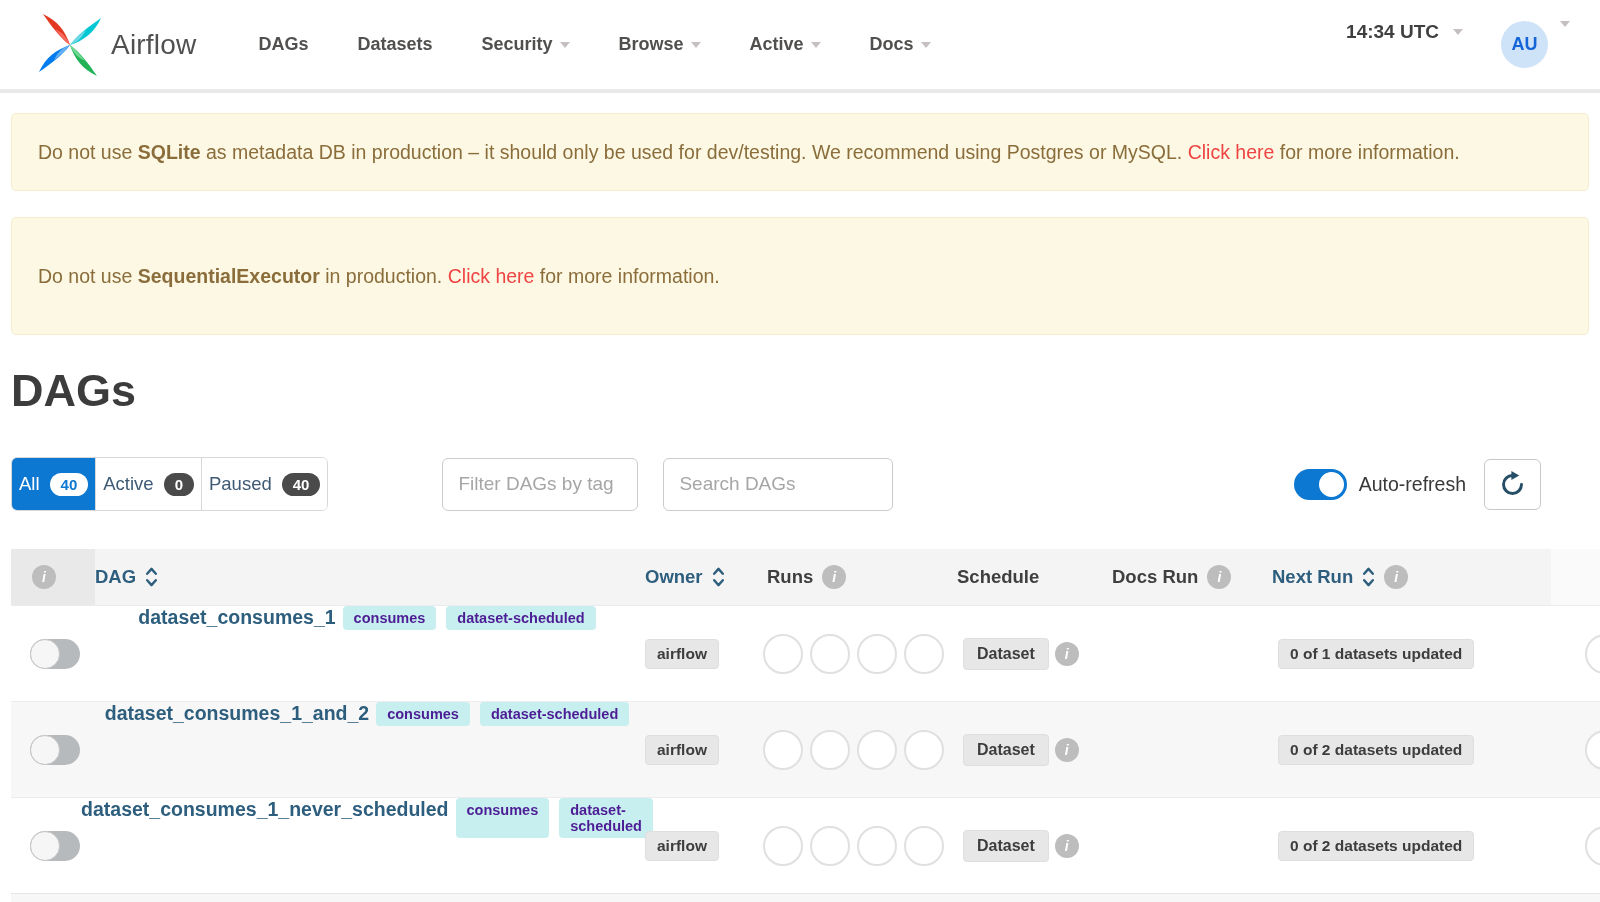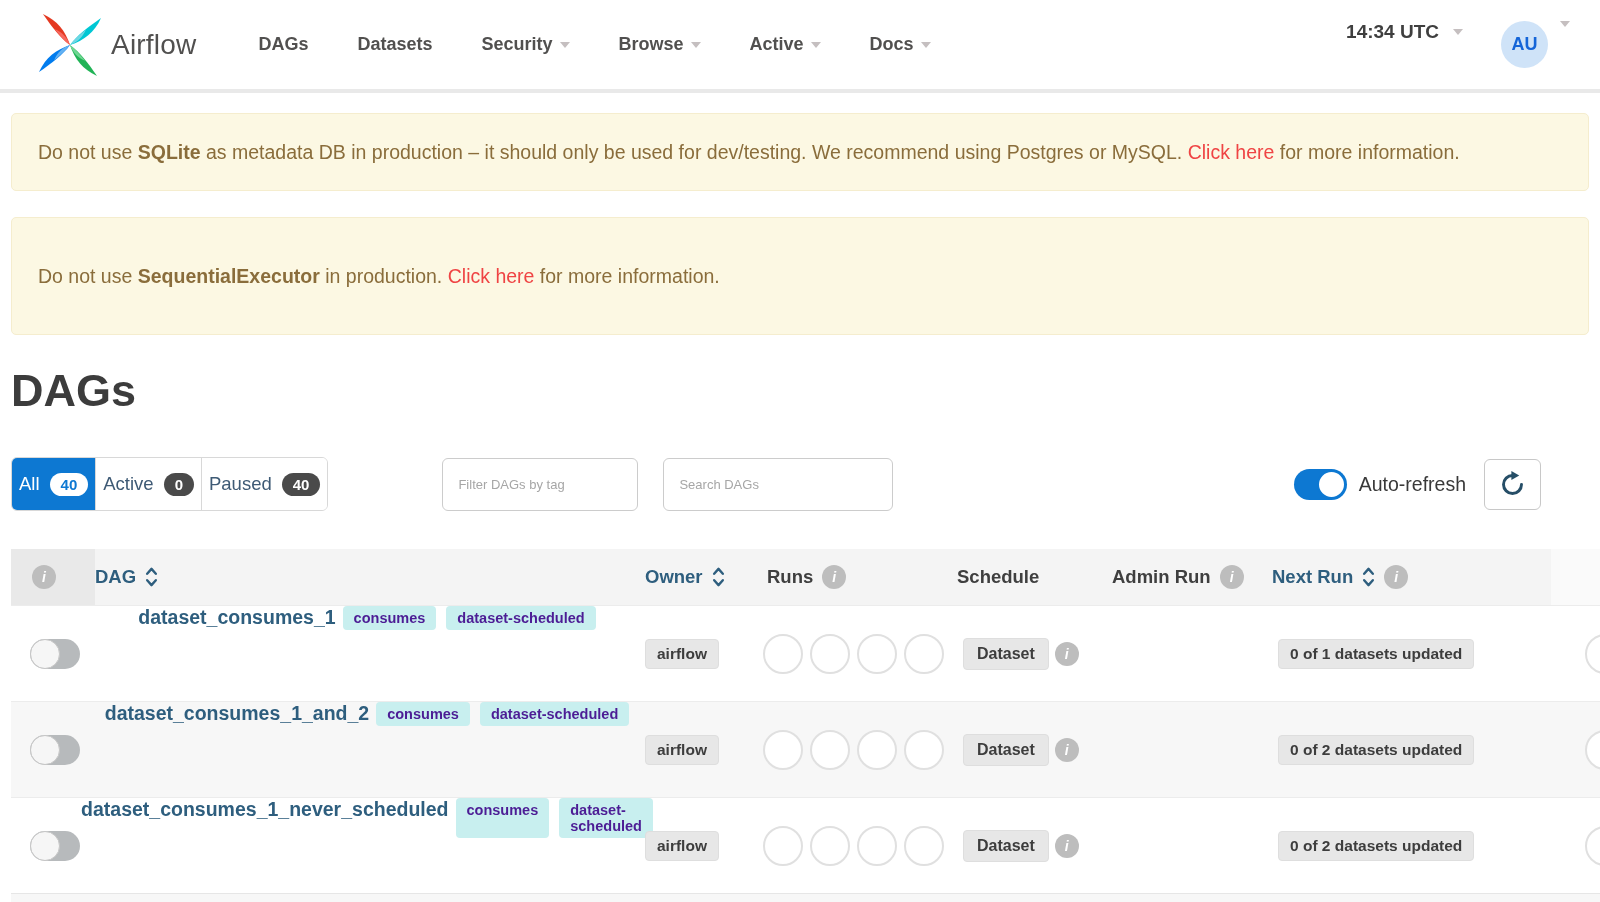--- a/index.html
+++ b/index.html
@@ -35,21 +35,21 @@
   
   .filter-row { margin:40px 59px 0 11px; display:flex; align-items:center; }
   .tab-group { display:inline-flex; border:1px solid #d8d8d8; border-radius:6px; overflow:hidden; background:#fff; }
   .tab { display:flex; align-items:center; gap:10px; height:52px; padding:0 7px; font-size:18.5px;
     background:#fff; color:#3e5a75; border:none; border-left:1px solid #d8d8d8; cursor:pointer;
     font-family:inherit; font-weight:400; }
   .tab:first-child { border-left:none; }
   .tab.active { background:#0d78d2; color:#fff; }
   .count { font-size:15px; font-weight:700; padding:3px 11px; border-radius:12px; background:#4a4a4a; color:#fff; }
   .tab.active .count { background:#fff; color:#0d78d2; }
-  .text-input { height:53px; border:1px solid #ccc; border-radius:6px; padding:0 15px; font-size:13px;
+  .text-input { height:53px; border:1px solid #ccc; border-radius:6px; padding:0 15px; font-size:19px;
     font-family:inherit; color:#4c1d95; outline:none; }
   .text-input::placeholder { color:#a6a6a6; }
   .tag-filter { width:196px; margin-left:114px; }
   .search { width:230px; margin-left:25px; }
   .autorefresh { margin-left:auto; display:flex; align-items:center; gap:12px; }
   .switch { width:53px; height:31px; border-radius:16px; background:#0d78d2; position:relative; cursor:pointer; }
   .switch .knob { position:absolute; right:1px; top:1px; width:29px; height:29px; border-radius:50%;
     background:#fff; border:2px solid #0d78d2; }
   .autorefresh-label { font-size:19.5px; color:#393939; }
   .refresh-btn { margin-left:18px; width:57px; height:51px; background:#fff; border:1px solid #c8c8c8;
@@ -205,21 +205,21 @@
       </svg>
     </div>
     <div class="th plain">
       <span>Runs</span>
       <span class="info-i">i</span>
     </div>
     <div class="th plain">
       <span>Schedule</span>
     </div>
     <div class="th plain">
-      <span>Admin Run</span>
+      <span>Docs Run</span>
       <span class="info-i">i</span>
     </div>
     <div class="th sortable">
       <span>Next Run</span>
       <svg class="sort-icon" width="13" height="22" viewBox="0 0 12 20">
         <path d="M2 7 L6 2.5 L10 7" fill="none" stroke="#2e5e7e" stroke-width="2.2" stroke-linecap="round" stroke-linejoin="round"></path>
         <path d="M2 13 L6 17.5 L10 13" fill="none" stroke="#2e5e7e" stroke-width="2.2" stroke-linecap="round" stroke-linejoin="round"></path>
       </svg>
       <span class="info-i">i</span>
     </div>

